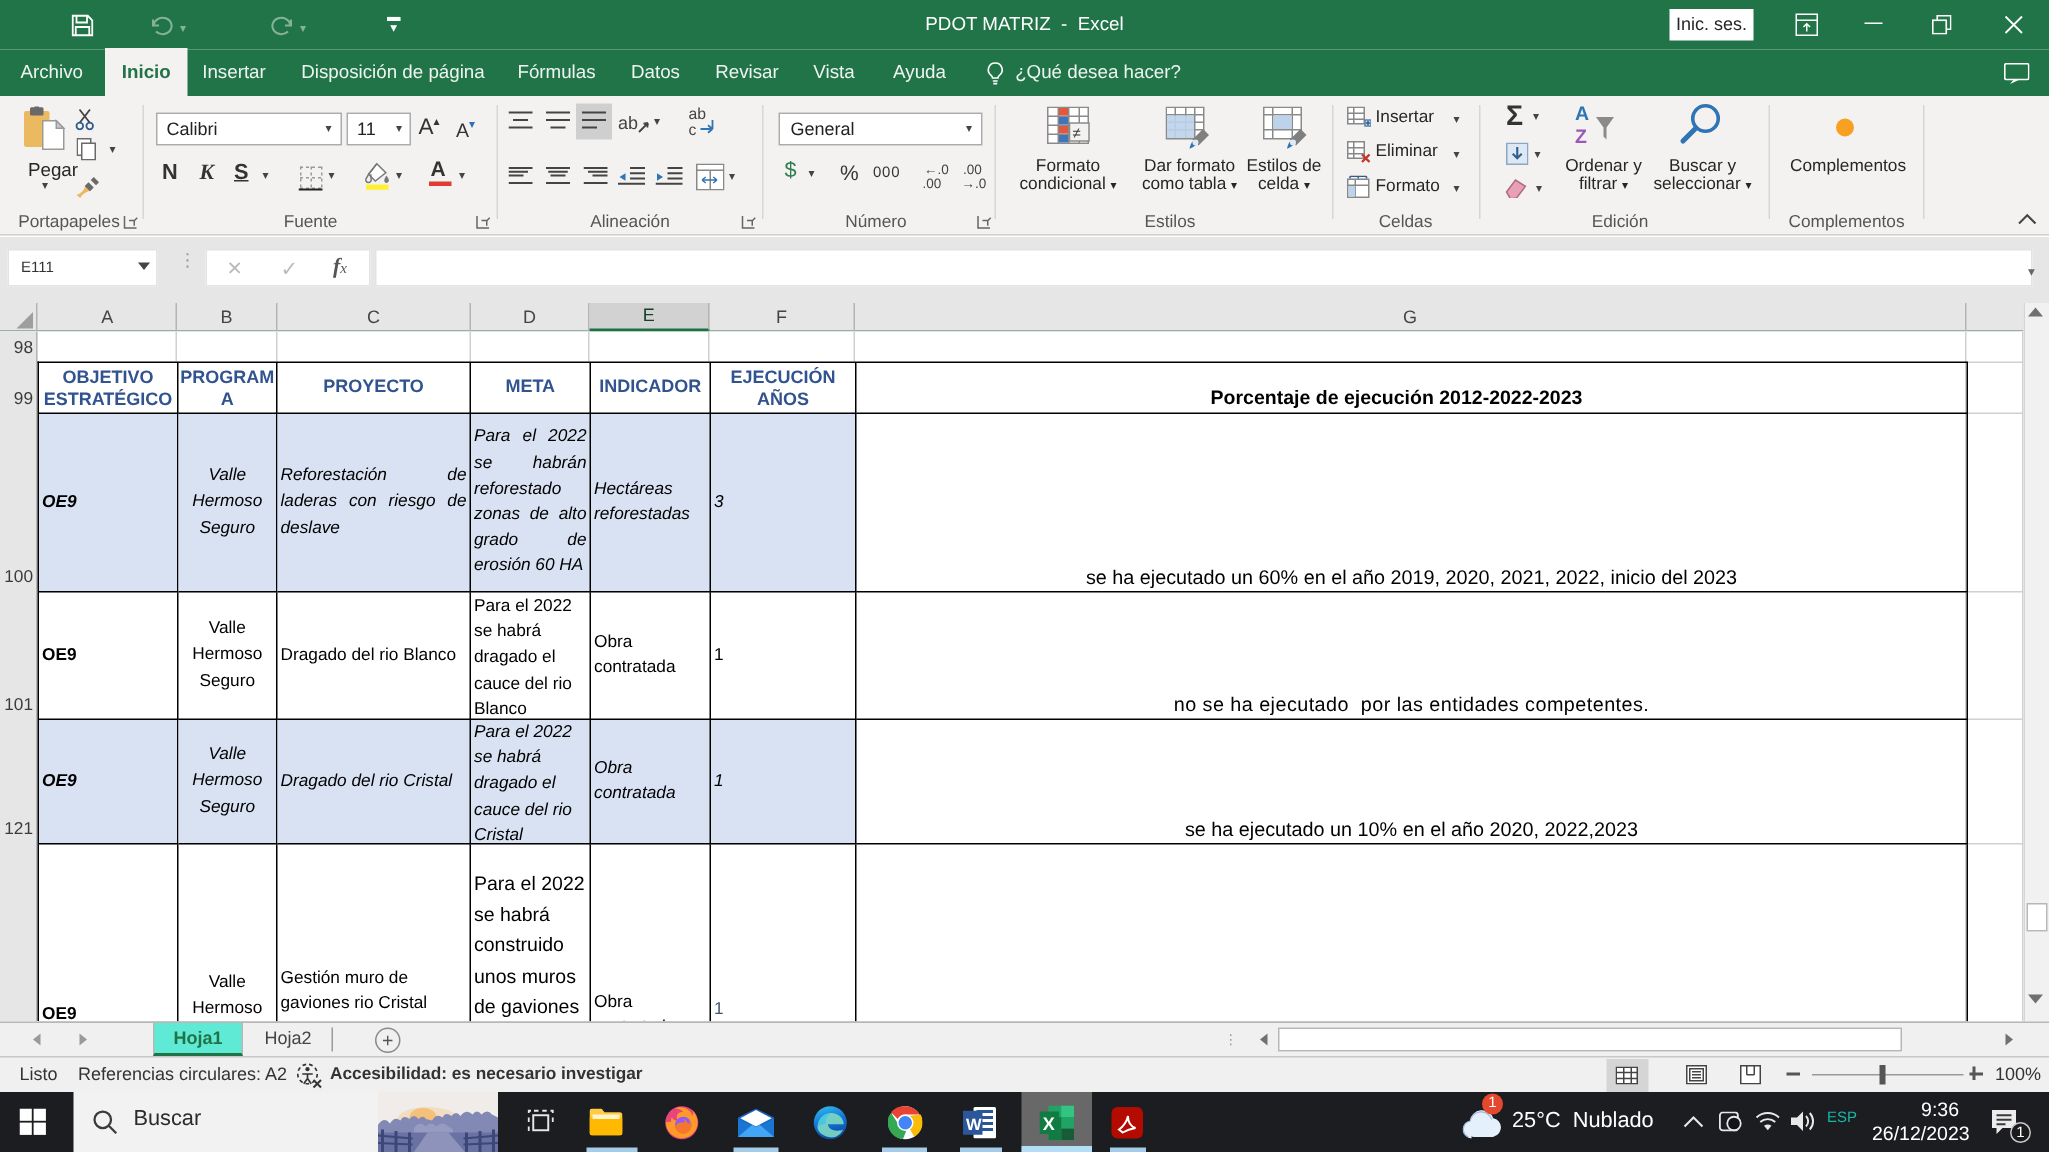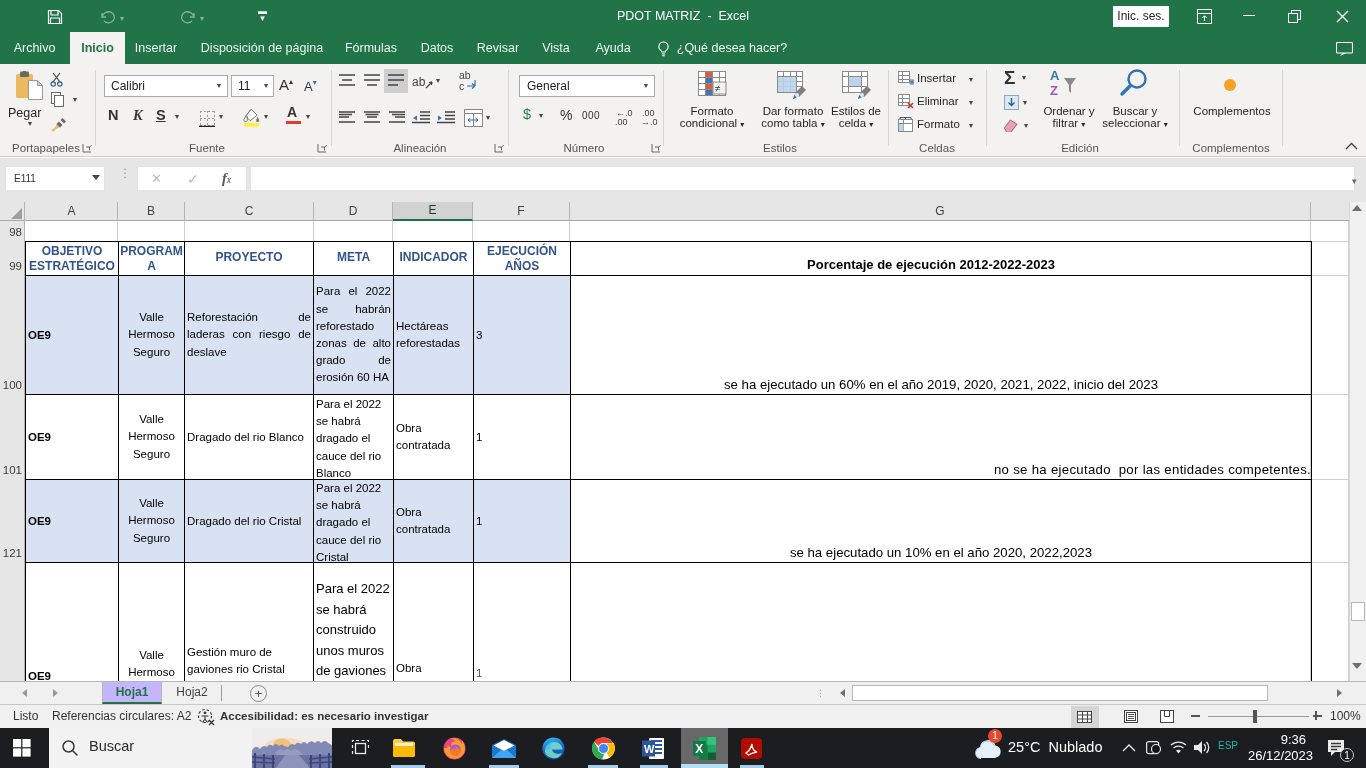--- a/index.html
+++ b/index.html
@@ -25,21 +25,21 @@
 
   
   #colhdr { left:0; top:202px; width:1349px; height:19px; background:#e6e6e6; border-bottom:1px solid #9bb0a5; font-size:11.5px; color:#444; }
   .chd { position:absolute; top:0; height:19px; text-align:center; line-height:19px; border-right:1px solid #b4b4b4; font-size:12px; }
 
   
   #grid { left:0; top:221px; width:1349px; height:460px; background:#fff; overflow:hidden; }
   #rowhdr { position:absolute; left:0; top:0; width:25px; height:460px; background:#e6e6e6; border-right:1px solid #b4b4b4; }
   .rhd { position:absolute; left:0; width:22px; text-align:right; font-size:11.5px; color:#3b3b3b; }
   .cell { position:absolute; border-right:1px solid #000; border-bottom:1px solid #000; font-size:11.5px; color:#000; overflow:hidden; }
-  .blue { background:#d9e2f2; }
+  .blue { background:#d9e2f2;font-style:italic; }
   .hdrtxt { color:#31538f; font-weight:bold; text-align:center; }
   .gl { position:absolute; background:#d0d0d0; }
 
   
   #tabs { left:0; top:681px; width:1366px; height:23px; background:#f0f0f0; border-top:1px solid #b7b7b7; font-size:12px; color:#444; }
   
   #status { left:0; top:704px; width:1366px; height:24px; background:#f0f0f0; border-top:1px solid #c8c8c8; font-size:12px; color:#333; }
   
   #taskbar { left:0; top:728px; width:1366px; height:40px; background:#1b1d21; color:#fff; }
 </style>
@@ -106,21 +106,21 @@
 </div>
 <div class="abs" id="ribbon">
 
   <svg class="abs" style="left:15px;top:7px" width="32" height="32" viewBox="0 0 32 32">
     <rect x="1" y="3" width="17" height="24" rx="1.5" fill="#eab960"></rect>
     <rect x="5" y="0.5" width="9" height="5.5" rx="1" fill="#696969"></rect>
     <rect x="8" y="-1.5" width="3" height="3.5" rx="1" fill="#696969"></rect>
     <path d="M13.5 9.5 h9 l5 5 v14 h-14 z" fill="#fff" stroke="#9a9a9a"></path>
     <path d="M22.5 9.5 v5 h5 z" fill="#c9c9c9" stroke="#9a9a9a"></path>
   </svg>
-  <div class="abs" style="left:8px;top:42px;width:44px;text-align:left;font-size:12.5px;color:#262626">Pegar</div>
+  <div class="abs" style="left:8px;top:42px;width:44px;text-align:right;font-size:12.5px;color:#262626">Pegar</div>
   <div class="abs" style="left:23px;top:55px;width:14px;text-align:center;font-size:8px;color:#444">▾</div>
   <svg class="abs" style="left:50px;top:8px" width="17" height="15" viewBox="0 0 17 15" fill="none" stroke="#2f5d8c" stroke-width="1.2">
     <path d="M3 1 l7 9 M10 1 l-7 9" stroke="#444"></path>
       <circle cx="3.2" cy="12" r="2.2"></circle>
       <circle cx="9.8" cy="12" r="2.2"></circle>
   </svg>
   <svg class="abs" style="left:51px;top:28px" width="14" height="15" viewBox="0 0 14 15" fill="#fff" stroke="#6a6a6a">
     <rect x="0.5" y="0.5" width="9" height="11"></rect>
       <rect x="3.5" y="3.5" width="9" height="11"></rect>
   </svg>
@@ -414,21 +414,21 @@
     <div class="cell" style="left:0;top:153px;width:93px;height:85px;font-weight:bold;line-height:85px;padding-left:2px">OE9</div>
     <div class="cell" style="left:93px;top:153px;width:66px;height:85px;text-align:center;display:flex;align-items:center;justify-content:center;line-height:17.2px">Valle Hermoso Seguro</div>
     <div class="cell" style="left:159px;top:153px;width:129px;height:85px;line-height:85px;padding-left:2px">Dragado del rio Blanco</div>
     <div class="cell" style="left:288px;top:153px;width:80px;height:85px">
         <div style="line-height:17.2px;padding:1px 2px 0 2px">Para el 2022 se habrá dragado el cauce del rio Blanco</div>
       </div>
     <div class="cell" style="left:368px;top:153px;width:80px;height:85px;display:flex;align-items:center">
         <div style="line-height:17.2px;padding:0 2px">Obra contratada</div>
       </div>
     <div class="cell" style="left:448px;top:153px;width:97px;height:85px;line-height:85px;padding-left:2px">1</div>
-    <div class="cell" style="left:545px;top:153px;width:741px;height:85px;text-align:right;font-size:13.2px;letter-spacing:.3px">
+    <div class="cell" style="left:545px;top:153px;width:741px;height:85px;text-align:center;font-size:13.2px;letter-spacing:.3px">
         <div style="position:absolute;bottom:2px;width:100%">no se ha ejecutado&nbsp; por las entidades competentes.</div>
       </div>
 
     <div class="cell blue" style="left:0;top:238px;width:93px;height:83px;font-weight:bold;line-height:83px;padding-left:2px">OE9</div>
     <div class="cell blue" style="left:93px;top:238px;width:66px;height:83px;text-align:center;display:flex;align-items:center;justify-content:center;line-height:17.2px">Valle Hermoso Seguro</div>
     <div class="cell blue" style="left:159px;top:238px;width:129px;height:83px;line-height:83px;padding-left:2px">Dragado del rio Cristal</div>
     <div class="cell blue" style="left:288px;top:238px;width:80px;height:83px">
         <div style="line-height:17.2px;padding:0px 2px 0 2px">Para el 2022 se habrá dragado el cauce del rio Cristal</div>
       </div>
     <div class="cell blue" style="left:368px;top:238px;width:80px;height:83px;display:flex;align-items:center">
@@ -451,21 +451,21 @@
   </div>
 </div>
 <div class="abs" style="left:1349px;top:202px;width:17px;height:479px;background:#f1f1f1;border-left:1px solid #d5d5d5">
   <div class="abs" style="left:2px;top:3px;width:0;height:0;border-left:5px solid transparent;border-right:5px solid transparent;border-bottom:6px solid #707070"></div>
   <div class="abs" style="left:1px;top:400px;width:14px;height:19px;background:#fff;border:1px solid #b7b7b7"></div>
   <div class="abs" style="left:2px;top:461px;width:0;height:0;border-left:5px solid transparent;border-right:5px solid transparent;border-top:6px solid #707070"></div>
 </div>
 <div class="abs" id="tabs">
   <div class="abs" style="left:22px;top:7px;width:0;height:0;border-top:4.5px solid transparent;border-bottom:4.5px solid transparent;border-right:5px solid #9a9a9a"></div>
   <div class="abs" style="left:53px;top:7px;width:0;height:0;border-top:4.5px solid transparent;border-bottom:4.5px solid transparent;border-left:5px solid #9a9a9a"></div>
-  <div class="abs" style="left:102px;top:0;width:60px;height:22px;background:#c4b5fd;border-bottom:2px solid #217346;color:#217346;font-weight:bold;text-align:center;line-height:21px;border-left:1px solid #b7b7b7;border-right:1px solid #b7b7b7">Hoja1</div>
+  <div class="abs" style="left:102px;top:0;width:60px;height:22px;background:#5eead4;border-bottom:2px solid #217346;color:#217346;font-weight:bold;text-align:center;line-height:21px;border-left:1px solid #b7b7b7;border-right:1px solid #b7b7b7">Hoja1</div>
   <div class="abs" style="left:163px;top:0;width:58px;height:22px;color:#444;text-align:center;line-height:21px">Hoja2</div>
   <div class="abs" style="left:221px;top:3px;width:1px;height:16px;background:#9a9a9a"></div>
   <div class="abs" style="left:250px;top:3px;width:17px;height:17px;border:1px solid #8a8a8a;border-radius:50%;color:#555;text-align:center;line-height:15px;font-size:13px">+</div>
 
   <div class="abs" style="left:816px;top:9px;color:#9a9a9a;font-size:9px;line-height:4px">⋮</div>
   <div class="abs" style="left:838px;top:3px;width:508px;height:17px;background:#f0f0f0"></div>
   <div class="abs" style="left:840px;top:7px;width:0;height:0;border-top:4.5px solid transparent;border-bottom:4.5px solid transparent;border-right:5px solid #707070"></div>
   <div class="abs" style="left:852px;top:3px;width:416px;height:16px;background:#fff;border:1px solid #b7b7b7"></div>
   <div class="abs" style="left:1337px;top:7px;width:0;height:0;border-top:4.5px solid transparent;border-bottom:4.5px solid transparent;border-left:5px solid #707070"></div>
 </div>

